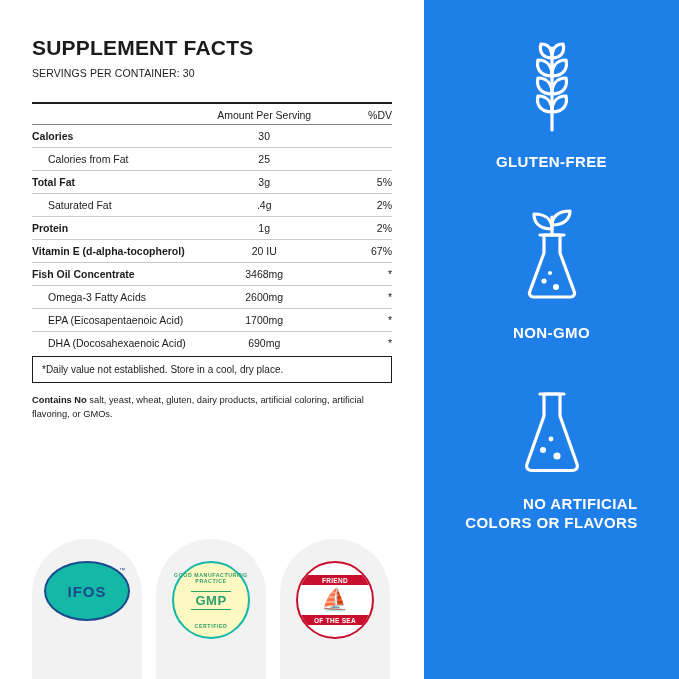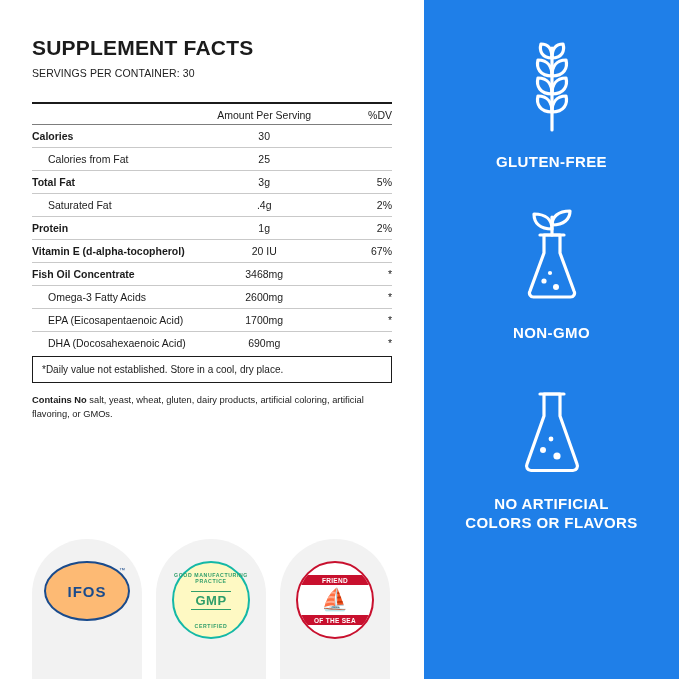--- a/index.html
+++ b/index.html
@@ -135,21 +135,21 @@
     border: 2px solid #1a4b8c;
     border-radius: 50%;
     display: flex;
     align-items: center;
     justify-content: center;
     color: #1a4b8c;
     font-size: 15px;
     font-weight: bold;
     letter-spacing: 1px;
     position: relative;
-    background: #fdba74;
+    background: #14b8a6;
   }
   .seal-ifos .tm {
     position: absolute;
     right: 2px;
     top: 4px;
     font-size: 6px;
     font-weight: normal;
   }
   .seal-gmp {
     width: 74px;
@@ -250,21 +250,21 @@
     height: 104px;
     display: flex;
     align-items: center;
     justify-content: center;
   }
   .feature .cap {
     margin-top: 14px;
     font-size: 15px;
     font-weight: bold;
     letter-spacing: .4px;
-    text-align: center;
+    text-align: right;
     line-height: 19px;
   }
 </style>
 </head>
 <body>
 
 <div class="page">
 
   <div class="left">
 

